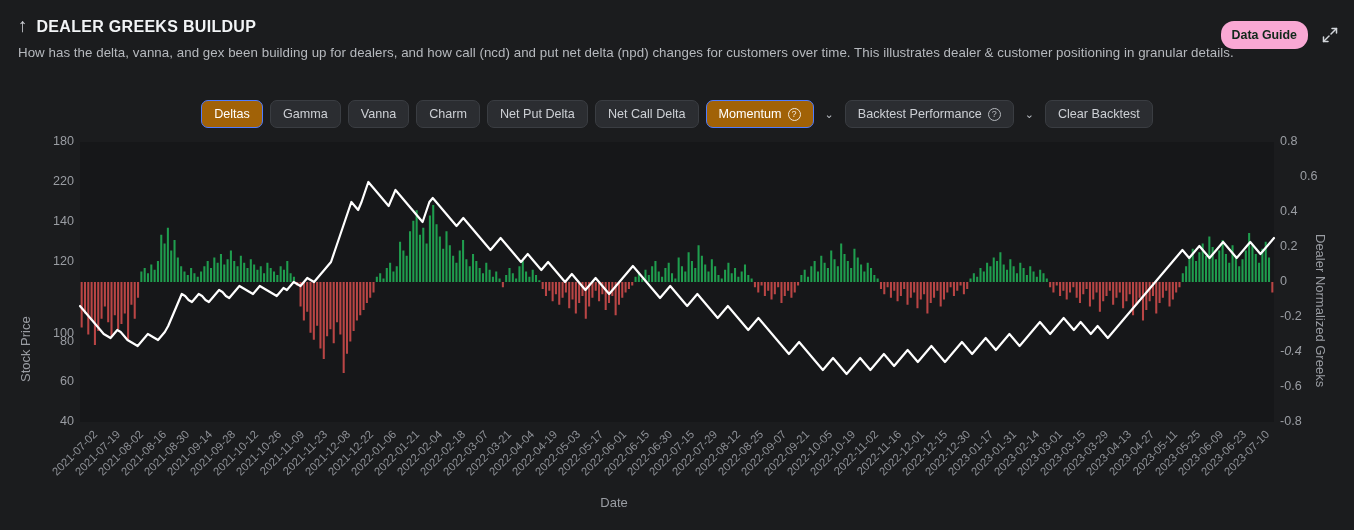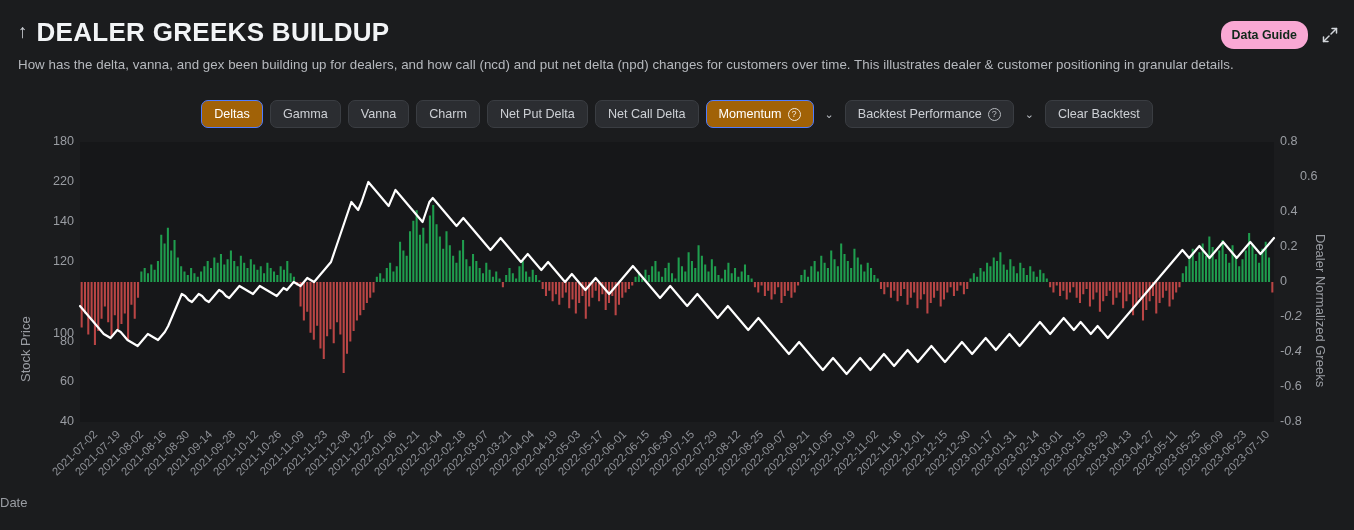--- a/index.html
+++ b/index.html
@@ -19,21 +19,21 @@
   #header { position: absolute; left: 0; top: 0; width: 1354px; }
   #title-row {
     display: flex; align-items: center; gap: 9px;
     padding: 17px 0 0 18px;
   }
   #arrow-icon {
     font-size: 19px; color: #c9ccd1; line-height: 1;
     display: inline-block; transform: translateY(-1px);
   }
   #page-title {
-    font-size: 26px; font-weight: bold; letter-spacing: .3px;
+    font-size: 16px; font-weight: bold; letter-spacing: .3px;
     color: #f2f4f6;
   }
   #subtitle {
     padding: 9px 0 0 18px;
     font-size: 13.3px; color: #b6b9be; letter-spacing: .05px;
     white-space: nowrap;
   }
   #header-actions {
     position: absolute; right: 14px; top: 21px;
     display: flex; align-items: center; gap: 10px;
@@ -81,21 +81,21 @@
     transform: rotate(-90deg); transform-origin: left top;
     font-size: 13px; color: #9a9da3; white-space: nowrap;
   }
   #axis-right-title {
     position: absolute; left: 1328px; top: 100px;
     transform: rotate(90deg); transform-origin: left top;
     font-size: 13px; color: #9a9da3; white-space: nowrap;
   }
   #axis-x-title {
     position: absolute; left: 0; top: 361px; width: 1228px;
-    text-align: left; font-size: 13px; color: #9a9da3;
+    text-align: center; font-size: 13px; color: #9a9da3;
   }
   .ytick {
     position: absolute; font-size: 12.6px; color: #9a9da3;
     white-space: nowrap;
   }
   .ytick.left { right: 1280px; text-align: right; }
   .ytick.right { left: 1280px; text-align: left; }
   .xtick {
     position: absolute; font-size: 11.4px; color: #8e9197;
     white-space: nowrap; transform-origin: right top;
@@ -528,21 +528,21 @@
         <div class="ytick left" style="top: 200px;">80</div>
         <div class="ytick left" style="top: 240px;">60</div>
         <div class="ytick left" style="top: 280px;">40</div>
       </div>
     <div id="yticks-right">
         <div class="ytick right" style="top: 0px; text-align: center;">0.8</div>
         <div class="ytick right" style="top: 35px; margin-left: 20px;">0.6</div>
         <div class="ytick right" style="top: 70px;">0.4</div>
         <div class="ytick right" style="top: 105px;">0.2</div>
         <div class="ytick right" style="top: 140px;">0</div>
-        <div class="ytick right" style="top: 175px; font-style: italic;">-0.2</div>
+        <div class="ytick right" style="top: 175px;">-0.2</div>
         <div class="ytick right" style="top: 210px; font-style: italic;">-0.4</div>
         <div class="ytick right" style="top: 245px;">-0.6</div>
         <div class="ytick right" style="top: 280px;">-0.8</div>
       </div>
     <div id="xticks">
         <div class="xtick" style="left: -68.5192px; top: 294px; width: 160px;">2021-07-02</div>
         <div class="xtick" style="left: -45.5577px; top: 294px; width: 160px;">2021-07-19</div>
         <div class="xtick" style="left: -22.5962px; top: 294px; width: 160px;">2021-08-02</div>
         <div class="xtick" style="left: 0.365385px; top: 294px; width: 160px;">2021-08-16</div>
         <div class="xtick" style="left: 23.3269px; top: 294px; width: 160px;">2021-08-30</div>

